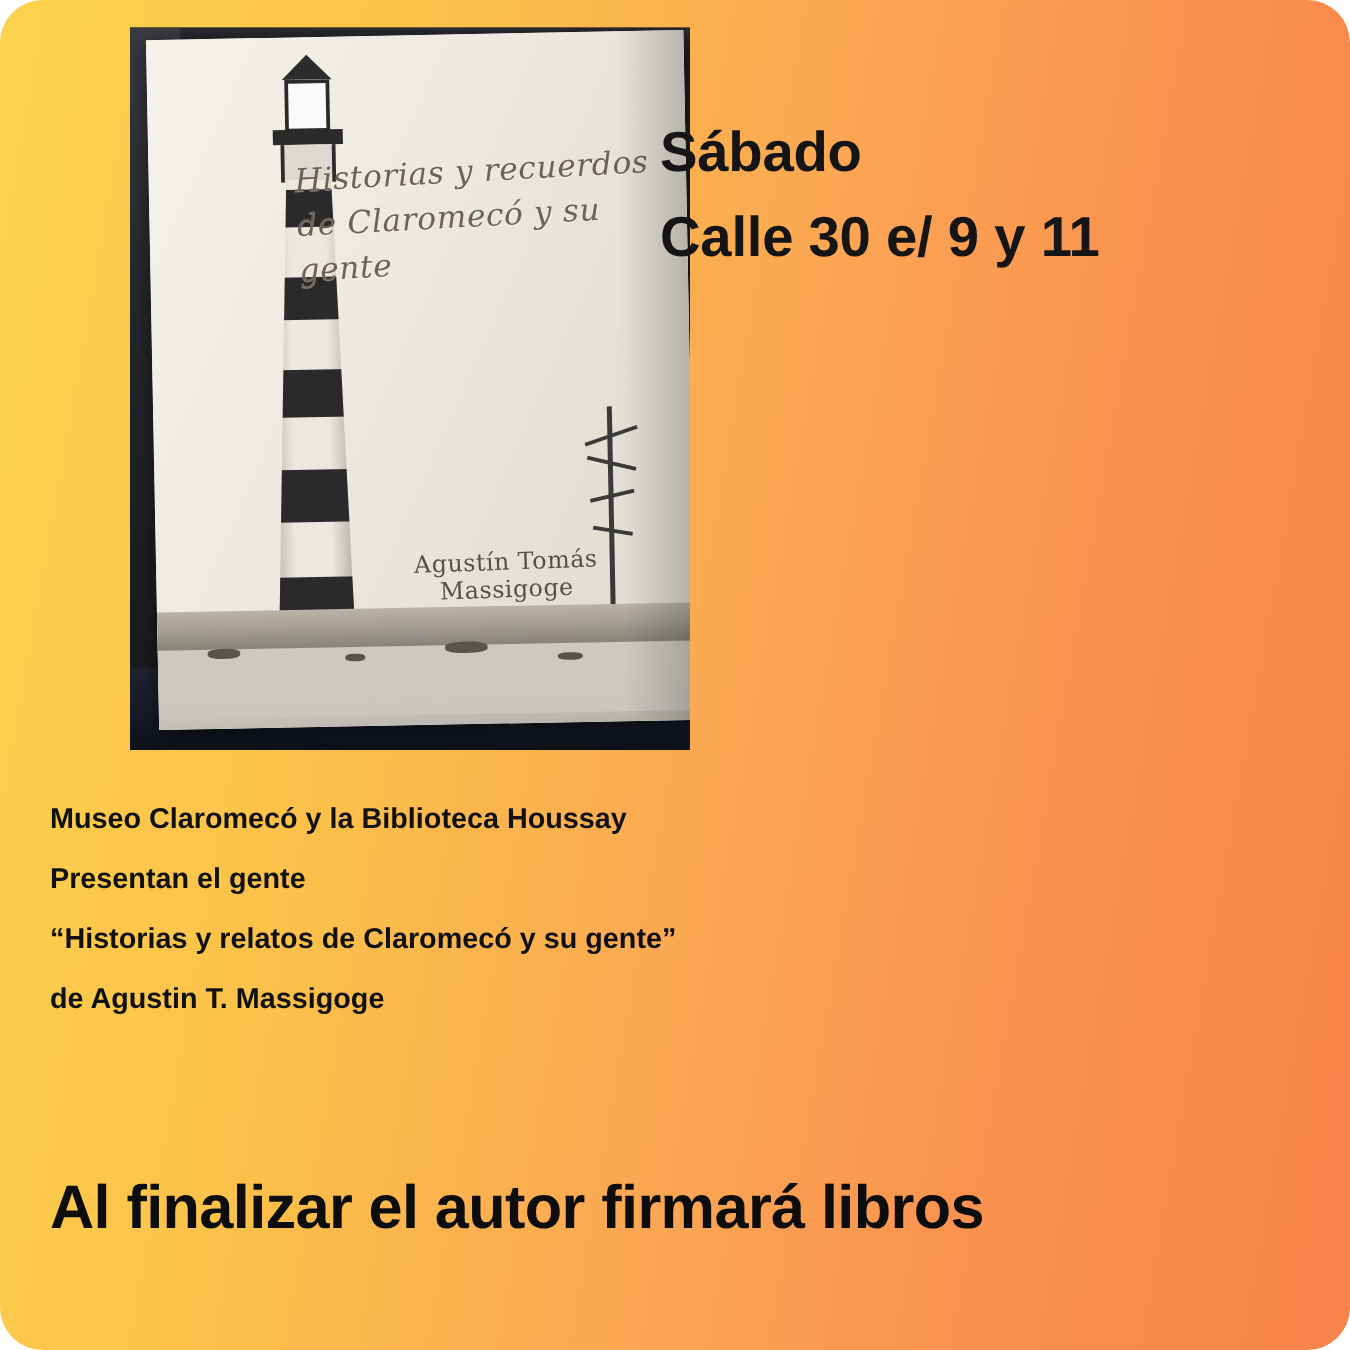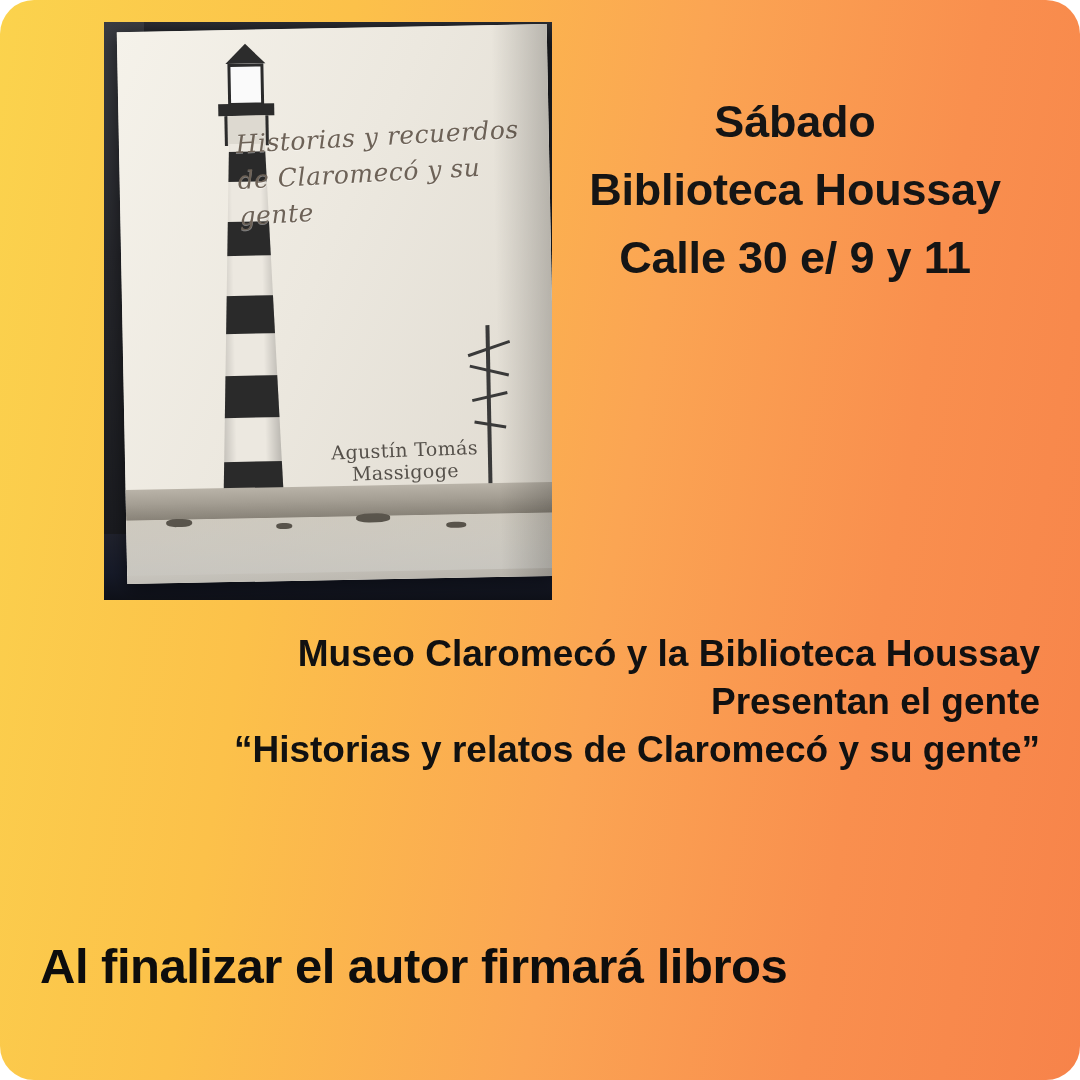--- a/index.html
+++ b/index.html
@@ -223,42 +223,42 @@
     font-family: "DejaVu Serif", serif;
     font-size: 19px;
     letter-spacing: 0.4px;
     transform: rotate(-1deg);
     text-align: center;
   }
 
   
   .event-info {
     position: absolute;
-    left: 556px;
+    left: 528px;
     top: 88px;
     width: 478px;
-    text-align: center;
+    text-align: left;
     color: #151515;
     font-weight: bold;
     font-size: 45px;
     line-height: 68px;
     letter-spacing: -0.2px;
   }
   .event-info div { white-space: nowrap; }
 
   
   .presenta {
     position: absolute;
     left: 40px;
     top: 630px;
     width: 1000px;
-    text-align: right;
+    text-align: left;
     color: #111111;
     font-weight: bold;
-    font-size: 37px;
+    font-size: 23px;
     line-height: 48px;
   }
 
   
   .bottom-line {
     position: absolute;
     left: 40px;
     top: 938px;
     width: 1000px;
     text-align: left;
@@ -321,26 +321,26 @@
 
         <div class="cover-author">Agustín Tomás Massigoge</div>
 
         <div class="shadow-right"></div>
         <div class="shadow-bottom"></div>
       </div>
     </div>
 
     <div class="event-info">
       <div>Sábado</div>
-      <div>Biblioteca Houssay</div>
       <div>Calle 30 e/ 9 y 11</div>
     </div>
   </div>
 
   <div class="presenta">
     <div>Museo Claromecó y la Biblioteca Houssay</div>
     <div>Presentan el gente</div>
     <div>“Historias y relatos de Claromecó y su gente”</div>
+    <div>de Agustin T. Massigoge</div>
   </div>
 
   <div class="bottom-line">Al finalizar el autor firmará libros</div>
 
 </div>
 
 </body></html>

